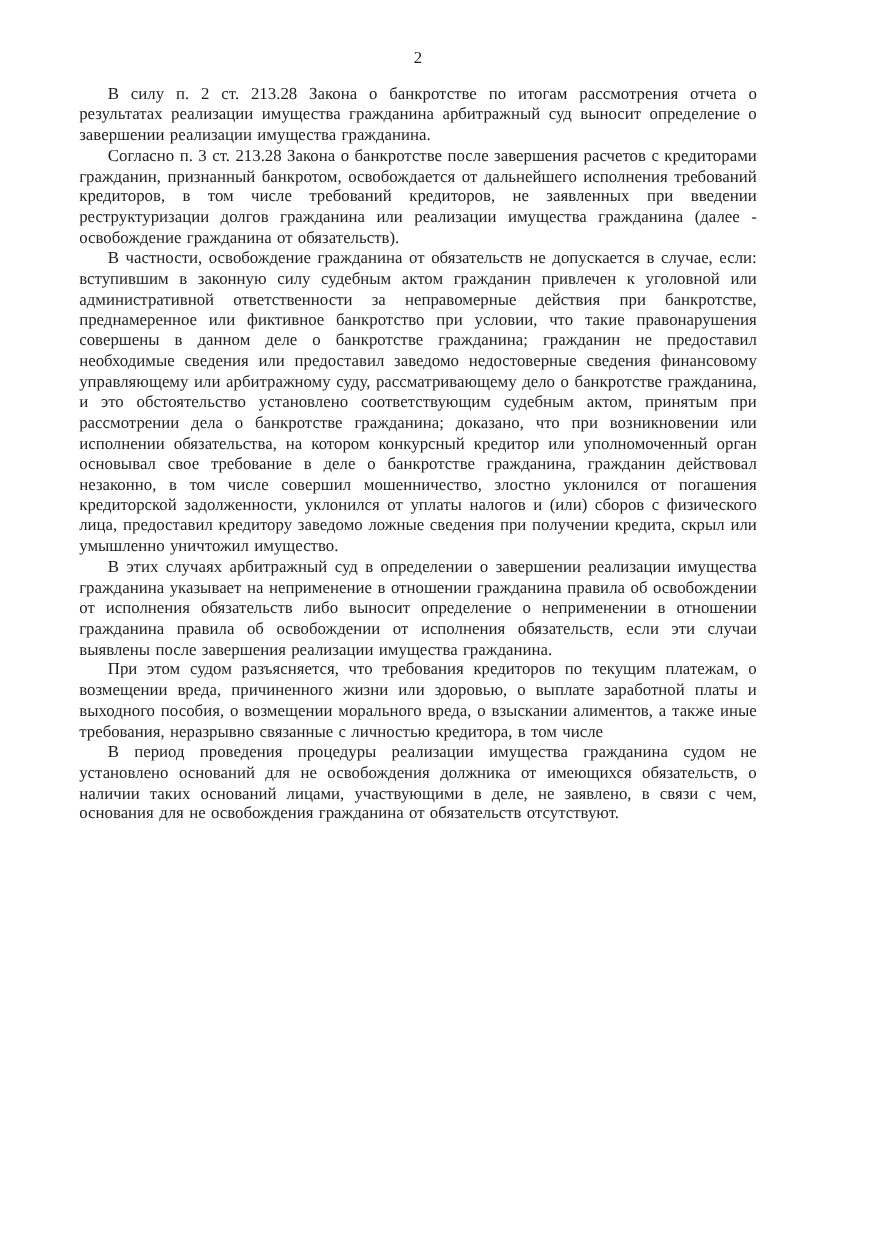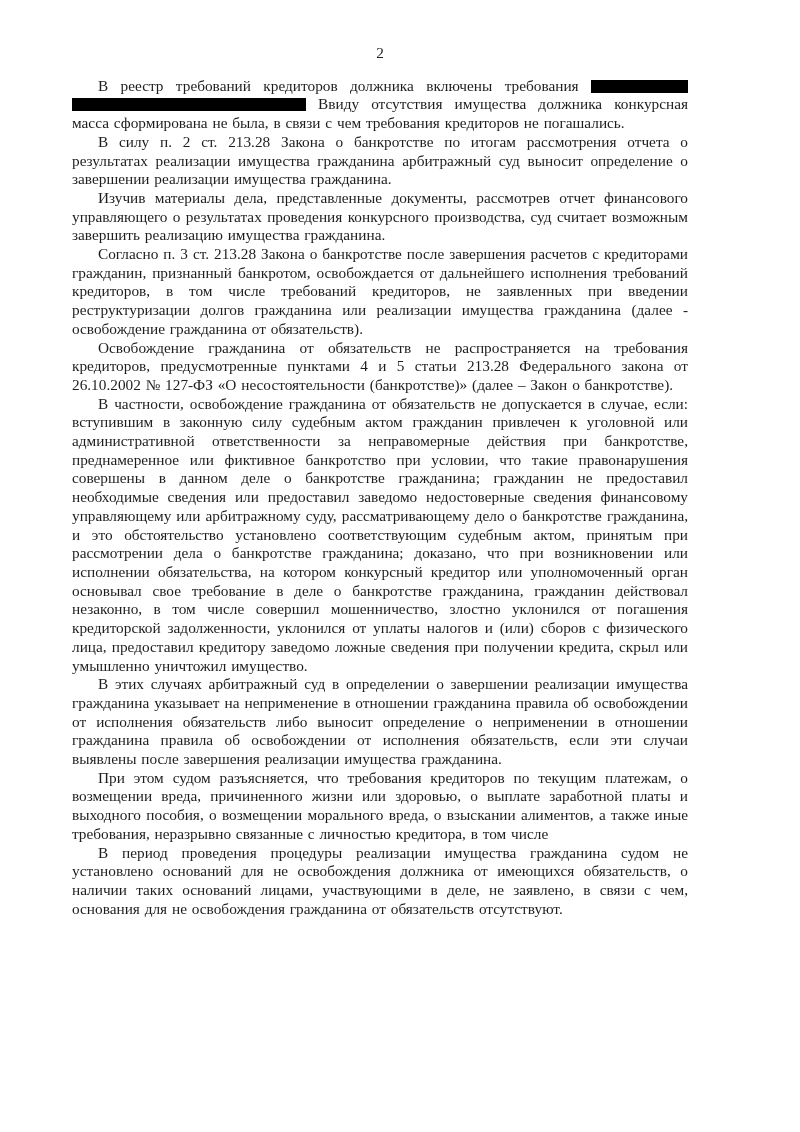--- a/index.html
+++ b/index.html
@@ -45,28 +45,22 @@
   .redact-b { width: 234px; }
 </style>
 </head>
 <body>
 
 <div class="sheet">
   <div class="text-column">
 
     <div class="page-number">2</div>
 
-    <p class="para"><span>В реестр требований кредиторов должника включены требования</span>
-      <span class="redact redact-a"></span>
-      <span class="redact redact-b"></span>
-      <span>Ввиду отсутствия имущества должника конкурсная масса сформирована не была, в связи с чем требования кредиторов не погашались.</span></p>
 
     <p class="para">В силу п. 2 ст. 213.28 Закона о банкротстве по итогам рассмотрения отчета о результатах реализации имущества гражданина арбитражный суд выносит определение о завершении реализации имущества гражданина.</p>
-    <p class="para">Изучив материалы дела, представленные документы, рассмотрев отчет финансового управляющего о результатах проведения конкурсного производства, суд считает возможным завершить реализацию имущества гражданина.</p>
     <p class="para">Согласно п. 3 ст. 213.28 Закона о банкротстве после завершения расчетов с кредиторами гражданин, признанный банкротом, освобождается от дальнейшего исполнения требований кредиторов, в том числе требований кредиторов, не заявленных при введении реструктуризации долгов гражданина или реализации имущества гражданина (далее - освобождение гражданина от обязательств).</p>
-    <p class="para">Освобождение гражданина от обязательств не распространяется на требования кредиторов, предусмотренные пунктами 4 и 5 статьи 213.28 Федерального закона от 26.10.2002 № 127-ФЗ «О несостоятельности (банкротстве)» (далее – Закон о банкротстве).</p>
     <p class="para">В частности, освобождение гражданина от обязательств не допускается в случае, если: вступившим в законную силу судебным актом гражданин привлечен к уголовной или административной ответственности за неправомерные действия при банкротстве, преднамеренное или фиктивное банкротство при условии, что такие правонарушения совершены в данном деле о банкротстве гражданина; гражданин не предоставил необходимые сведения или предоставил заведомо недостоверные сведения финансовому управляющему или арбитражному суду, рассматривающему дело о банкротстве гражданина, и это обстоятельство установлено соответствующим судебным актом, принятым при рассмотрении дела о банкротстве гражданина; доказано, что при возникновении или исполнении обязательства, на котором конкурсный кредитор или уполномоченный орган основывал свое требование в деле о банкротстве гражданина, гражданин действовал незаконно, в том числе совершил мошенничество, злостно уклонился от погашения кредиторской задолженности, уклонился от уплаты налогов и (или) сборов с физического лица, предоставил кредитору заведомо ложные сведения при получении кредита, скрыл или умышленно уничтожил имущество.</p>
     <p class="para">В этих случаях арбитражный суд в определении о завершении реализации имущества гражданина указывает на неприменение в отношении гражданина правила об освобождении от исполнения обязательств либо выносит определение о неприменении в отношении гражданина правила об освобождении от исполнения обязательств, если эти случаи выявлены после завершения реализации имущества гражданина.</p>
     <p class="para">При этом судом разъясняется, что требования кредиторов по текущим платежам, о возмещении вреда, причиненного жизни или здоровью, о выплате заработной платы и выходного пособия, о возмещении морального вреда, о взыскании алиментов, а также иные требования, неразрывно связанные с личностью кредитора, в том числе</p>
     <p class="para">В период проведения процедуры реализации имущества гражданина судом не установлено оснований для не освобождения должника от имеющихся обязательств, о наличии таких оснований лицами, участвующими в деле, не заявлено, в связи с чем, основания для не освобождения гражданина от обязательств отсутствуют.</p>
 
   </div>
 </div>
 
 </body></html>

